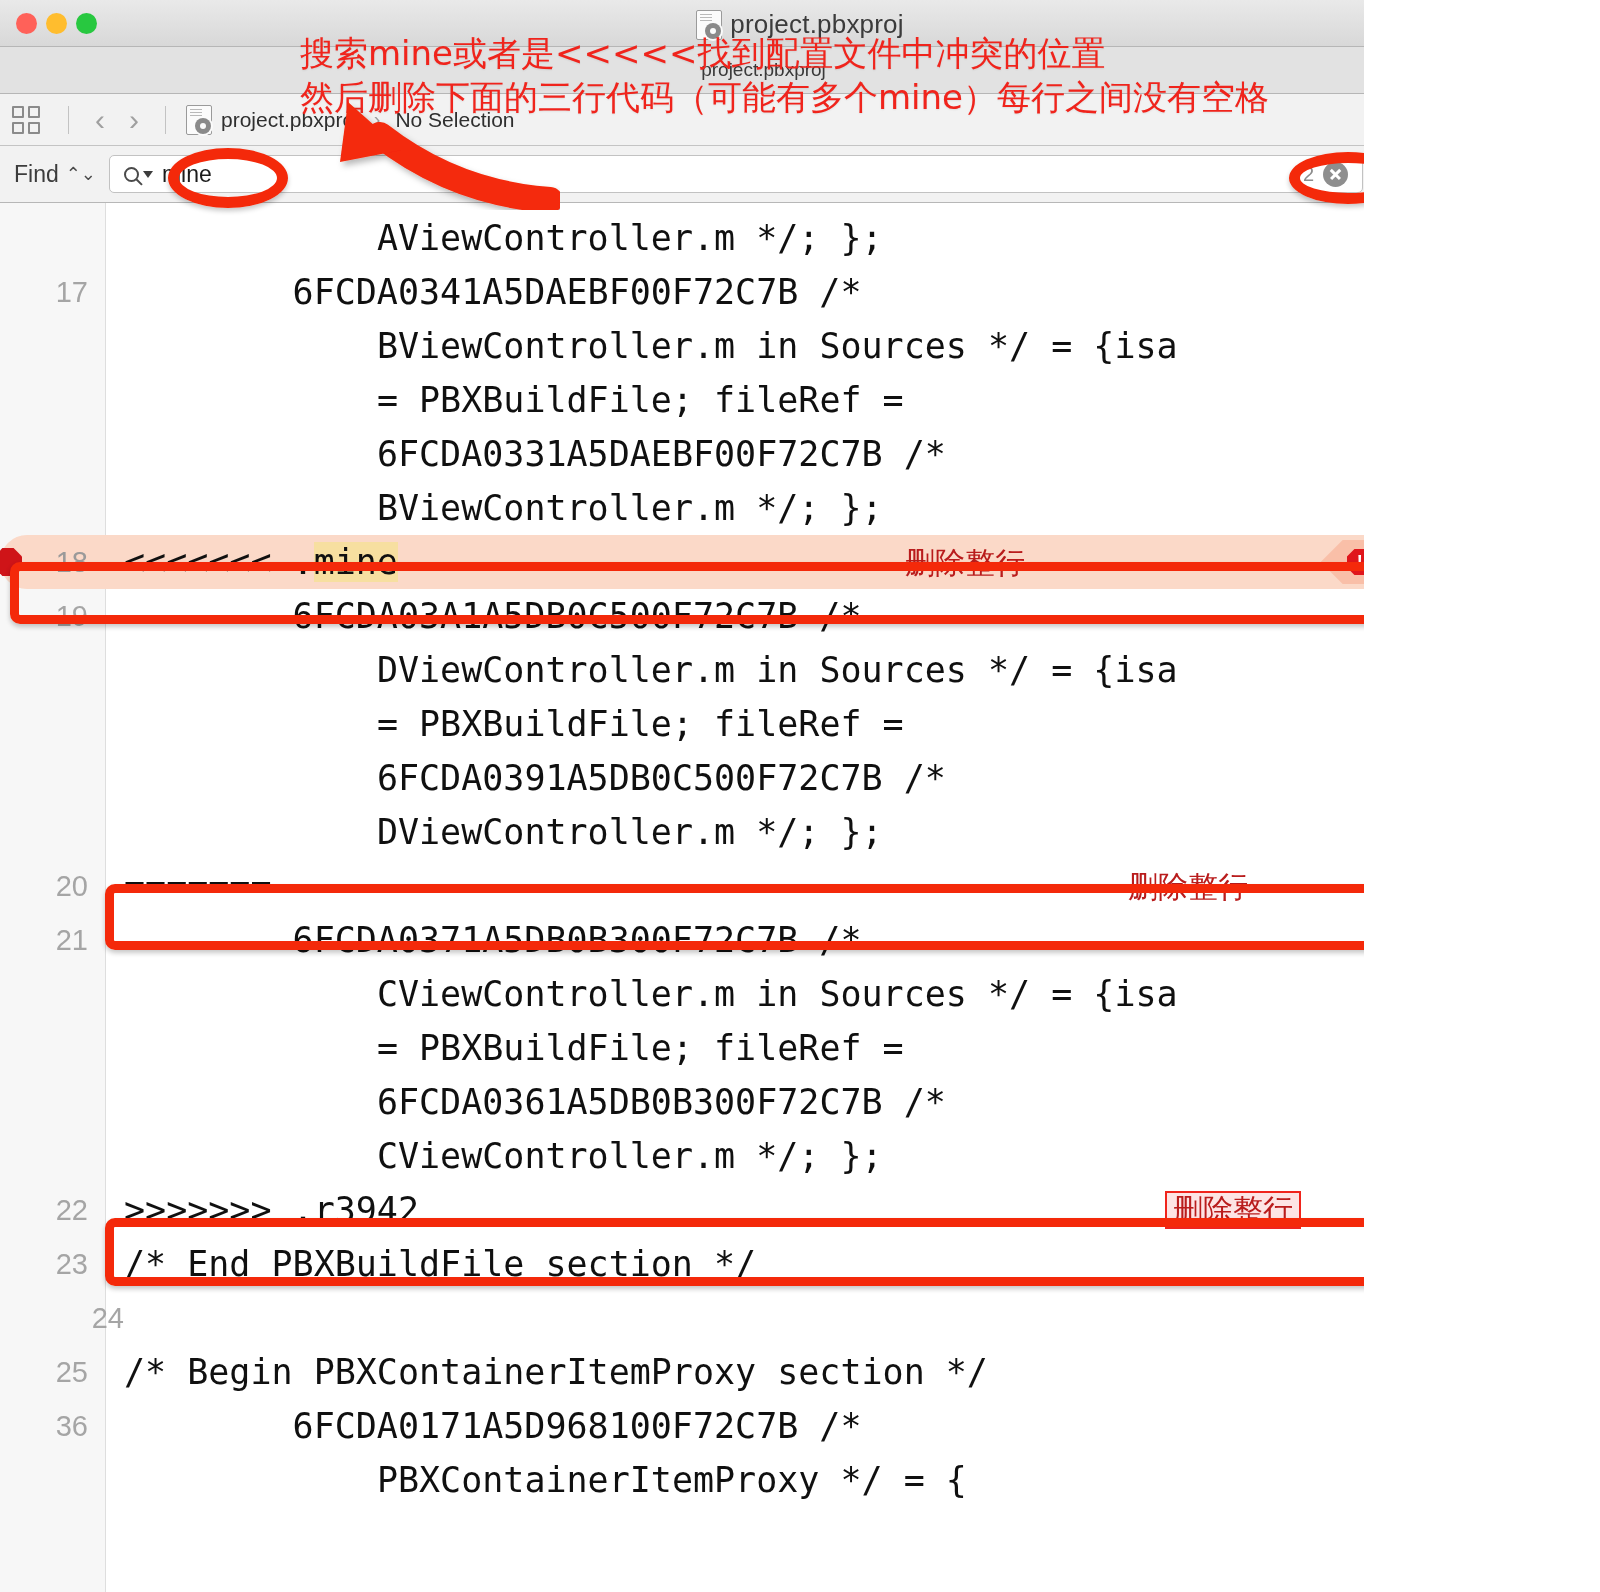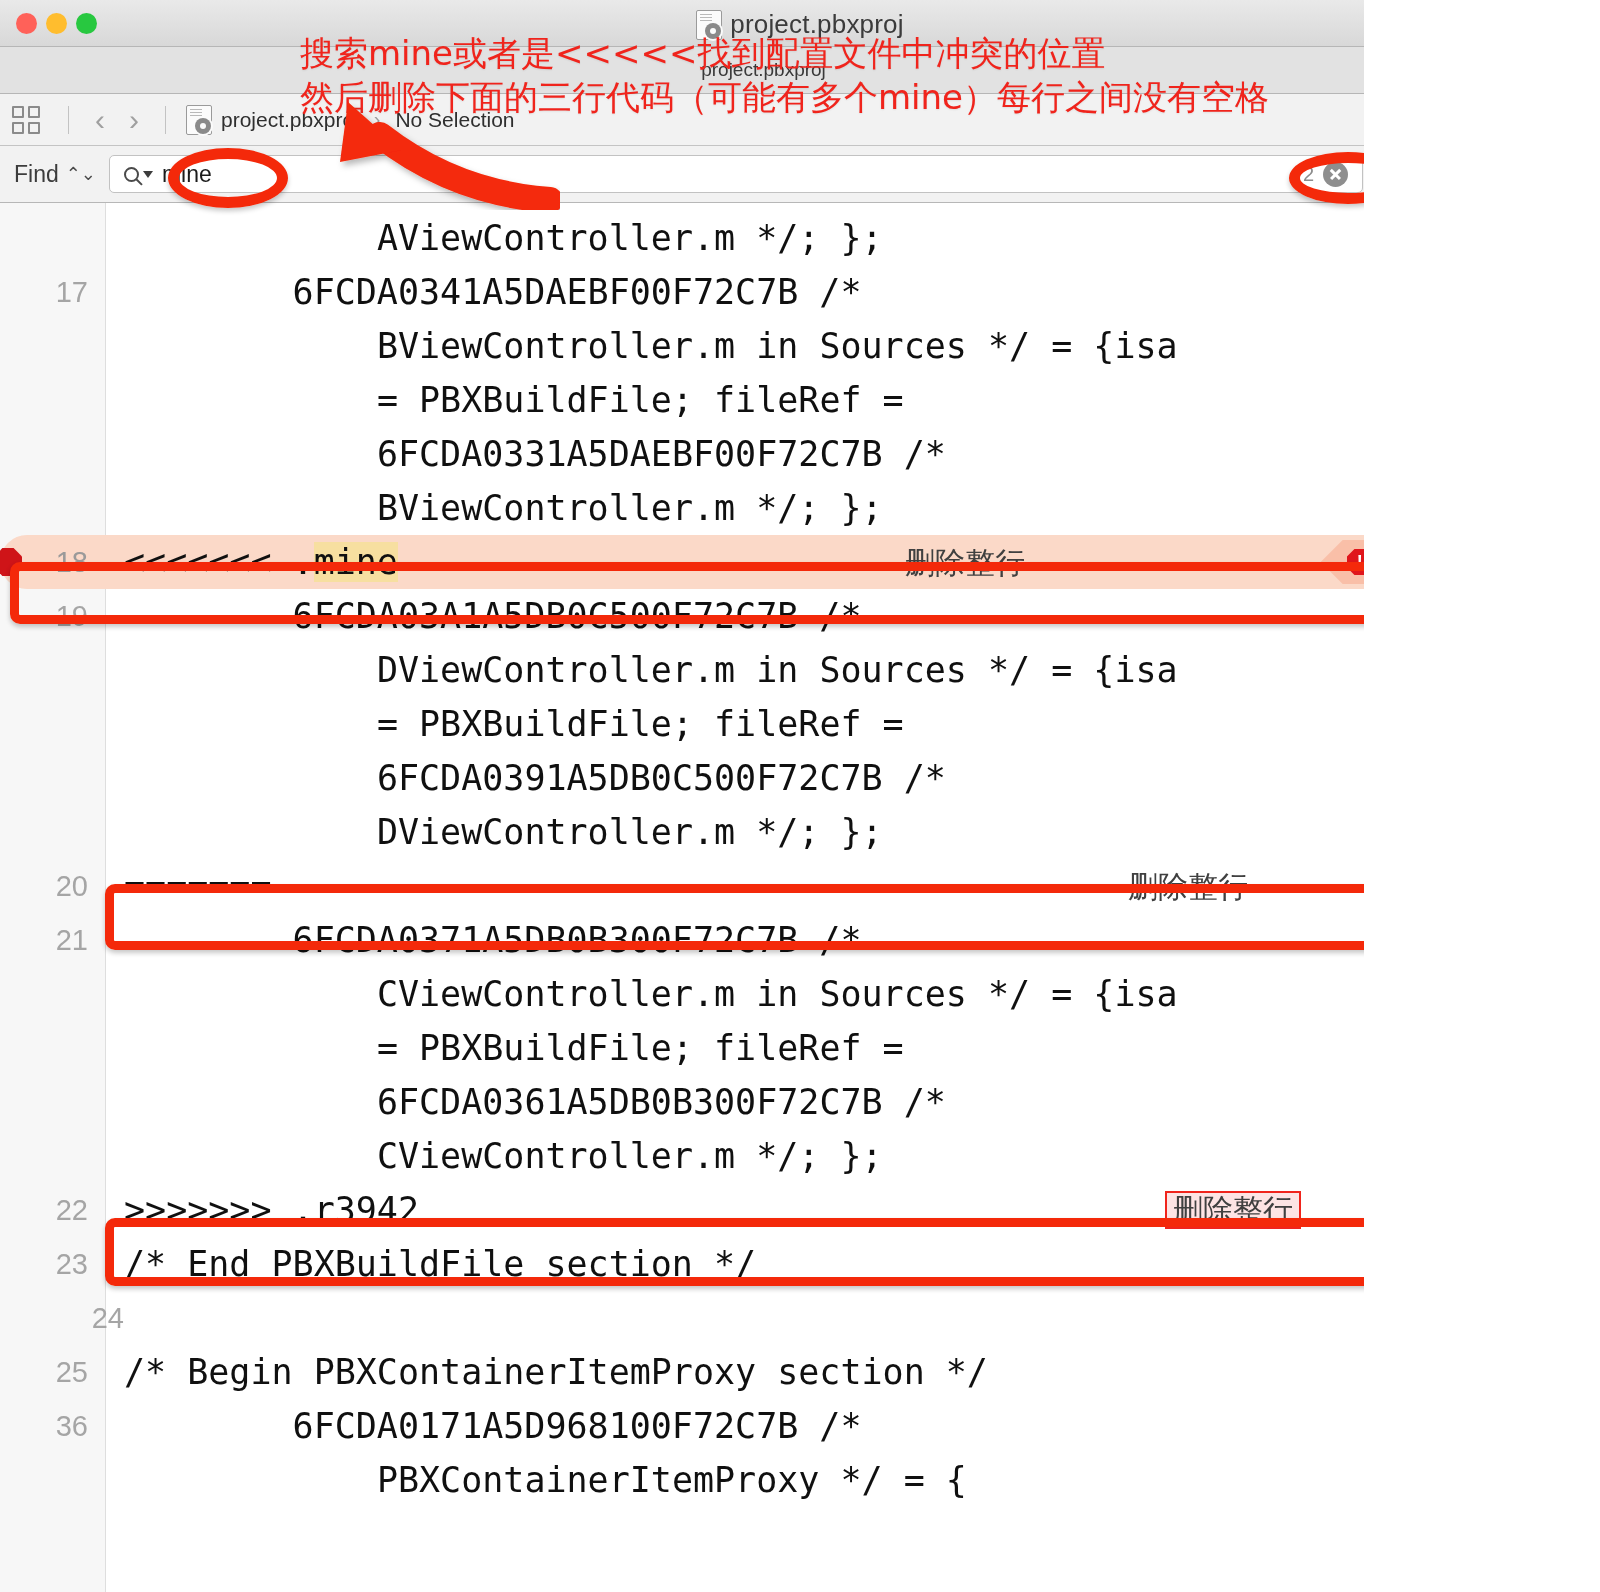--- a/index.html
+++ b/index.html
@@ -208,21 +208,21 @@
     white-space: pre;
   }
   .code.wrapped { white-space: pre-wrap; }
 
   .row.conflict { background: #fbd9c8; }
   .row.conflict .lineno { color: #9a9a9a; }
 
   .hl { background: #f7dfa0; }
 
   .ann-cn {
-    position: absolute; font-size: 30px; color: #404040;
+    position: absolute; font-size: 30px; color: #b91c1c;
     font-family: "DejaVu Sans", sans-serif;
     line-height: 1;
   }
   .ann-box {
     border: 2px solid #f0241c; background: #fde4e4; padding: 2px 6px;
   }
 
   .conflict-badge {
     position: absolute; right: 0; top: 5px; height: 44px;
     display: flex; align-items: center; gap: 10px;

